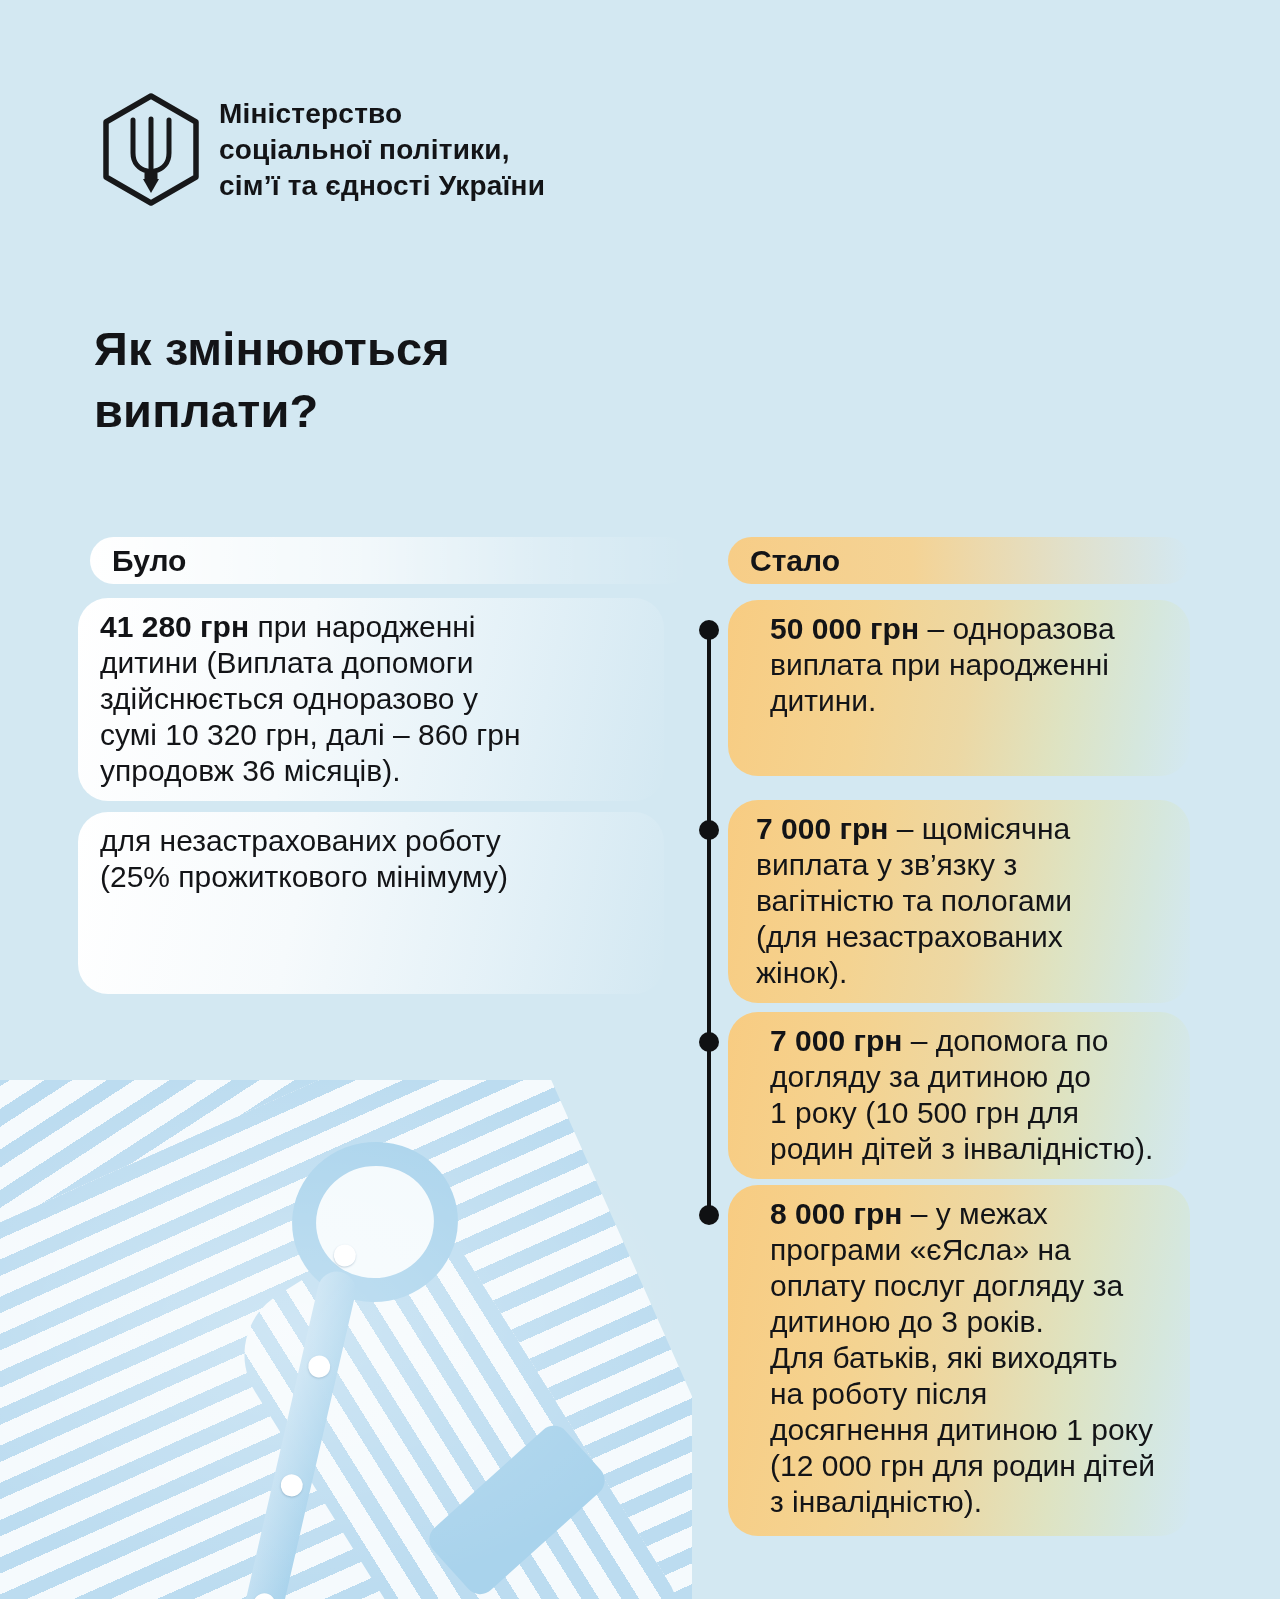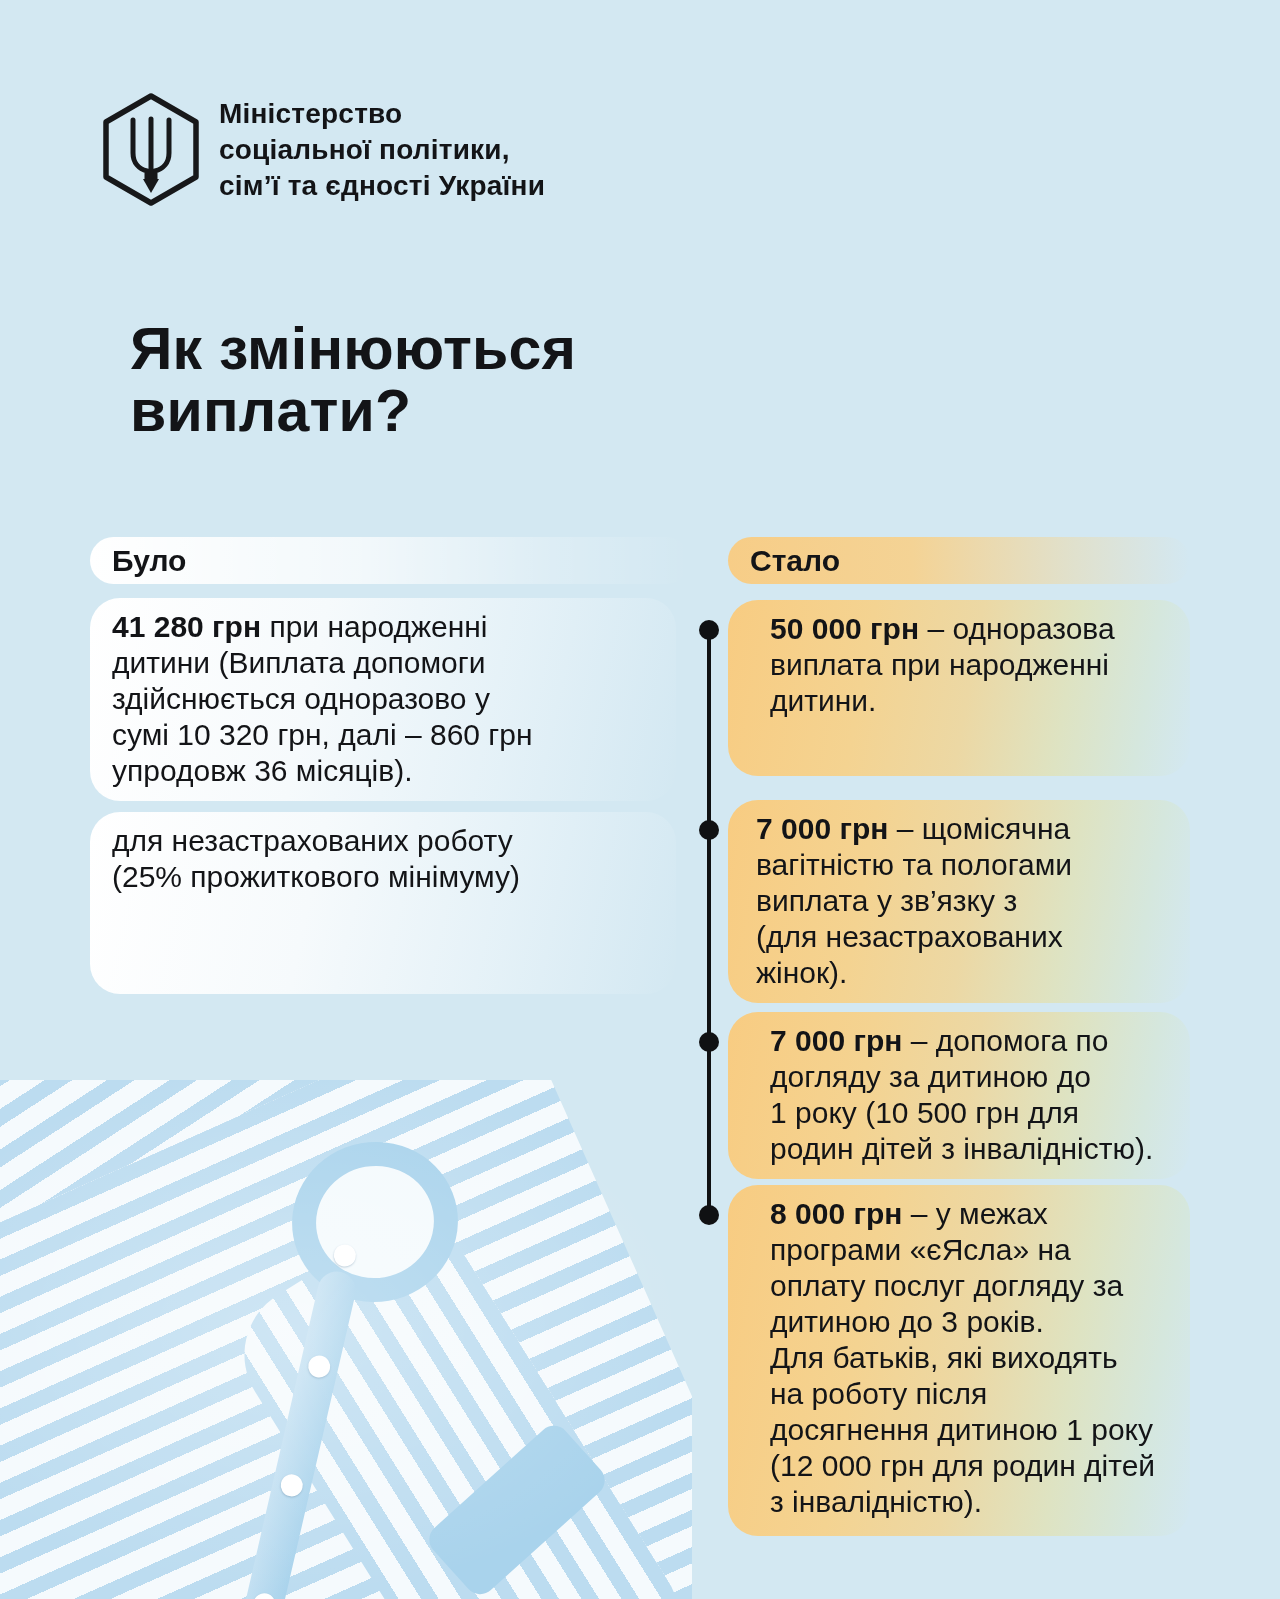--- a/index.html
+++ b/index.html
@@ -9,36 +9,36 @@
     background:#d3e8f2;
     overflow:hidden;
     font-family:"Liberation Sans","DejaVu Sans",sans-serif;
     color:#131417;
   }
   
   .logo{position:absolute;left:100px;top:92px;width:102px;height:116px;}
   .ministry{position:absolute;left:219px;top:96px;font-size:28px;font-weight:700;line-height:36px;letter-spacing:0.2px;}
   .ministry p{margin:0;}
   
-  .title{position:absolute;left:94px;top:318px;font-size:59px;font-weight:700;line-height:62px;letter-spacing:0.2px;margin-left:36px;}
+  .title{position:absolute;left:94px;top:318px;font-size:47px;font-weight:700;line-height:62px;letter-spacing:0.2px;}
   .title p{margin:0;}
   
   .pill{position:absolute;top:537px;height:47px;border-radius:25px;display:flex;align-items:center;
         font-size:30px;font-weight:700;padding-left:22px;box-sizing:border-box;}
   .pill-before{left:90px;width:600px;
     background:linear-gradient(90deg,#ffffff 0%,rgba(255,255,255,0.72) 45%,rgba(255,255,255,0.22) 78%,rgba(255,255,255,0) 100%);}
   .pill-after{left:728px;width:462px;
     background:linear-gradient(90deg,#f7cd87 0%,#f4d395 40%,rgba(240,216,160,0.45) 75%,rgba(240,216,160,0) 100%);}
   
   .card{position:absolute;box-sizing:border-box;border-radius:30px;
         font-size:30px;line-height:36px;padding:11px 20px 12px 20px;}
   .card .ln{margin:0;white-space:nowrap;}
   .card .ln:empty{display:none;}
   .card b{font-weight:700;margin-right:0.28em;}
-  .left-card{left:90px;width:586px;padding-left:22px;
+  .left-card{left:78px;width:586px;padding-left:22px;
     background:linear-gradient(102deg,#ffffff 0%,#f6fafc 38%,rgba(243,249,252,0.55) 70%,rgba(243,249,252,0) 100%);}
   .right-card{left:728px;width:462px;padding-left:42px;
     background:linear-gradient(100deg,#f8cc82 0%,#f4d391 30%,#ecd8a4 52%,#dee3c2 72%,#d5e7dd 88%,rgba(211,231,226,0) 100%);}
   #card-b1{top:598px;}
   #card-b2{top:812px;min-height:182px;}
   #card-a1{top:600px;min-height:176px;}
   #card-a2{top:800px;padding-left:28px;}
   #card-a3{top:1012px;}
   #card-a4{top:1185px;padding-bottom:16px;}
   
@@ -115,22 +115,22 @@
   <div class="tl-dot" id="dot4"></div>
 
   <section class="card right-card" id="card-a1">
     <p class="ln"><b>50 000 грн</b><span>– одноразова</span></p>
     <p class="ln">виплата при народженні</p>
     <p class="ln">дитини.</p>
   </section>
 
   <section class="card right-card" id="card-a2">
     <p class="ln"><b>7 000 грн</b><span>– щомісячна</span></p>
+    <p class="ln">виплата у зв’язку з</p>
     <p class="ln">вагітністю та пологами</p>
-    <p class="ln">виплата у зв’язку з</p>
     <p class="ln">(для незастрахованих</p>
     <p class="ln">жінок).</p>
   </section>
 
   <section class="card right-card" id="card-a3">
     <p class="ln"><b>7 000 грн</b><span>– допомога по</span></p>
     <p class="ln">догляду за дитиною до</p>
     <p class="ln">1 року (10 500 грн для</p>
     <p class="ln">родин дітей з інвалідністю).</p>
   </section>

